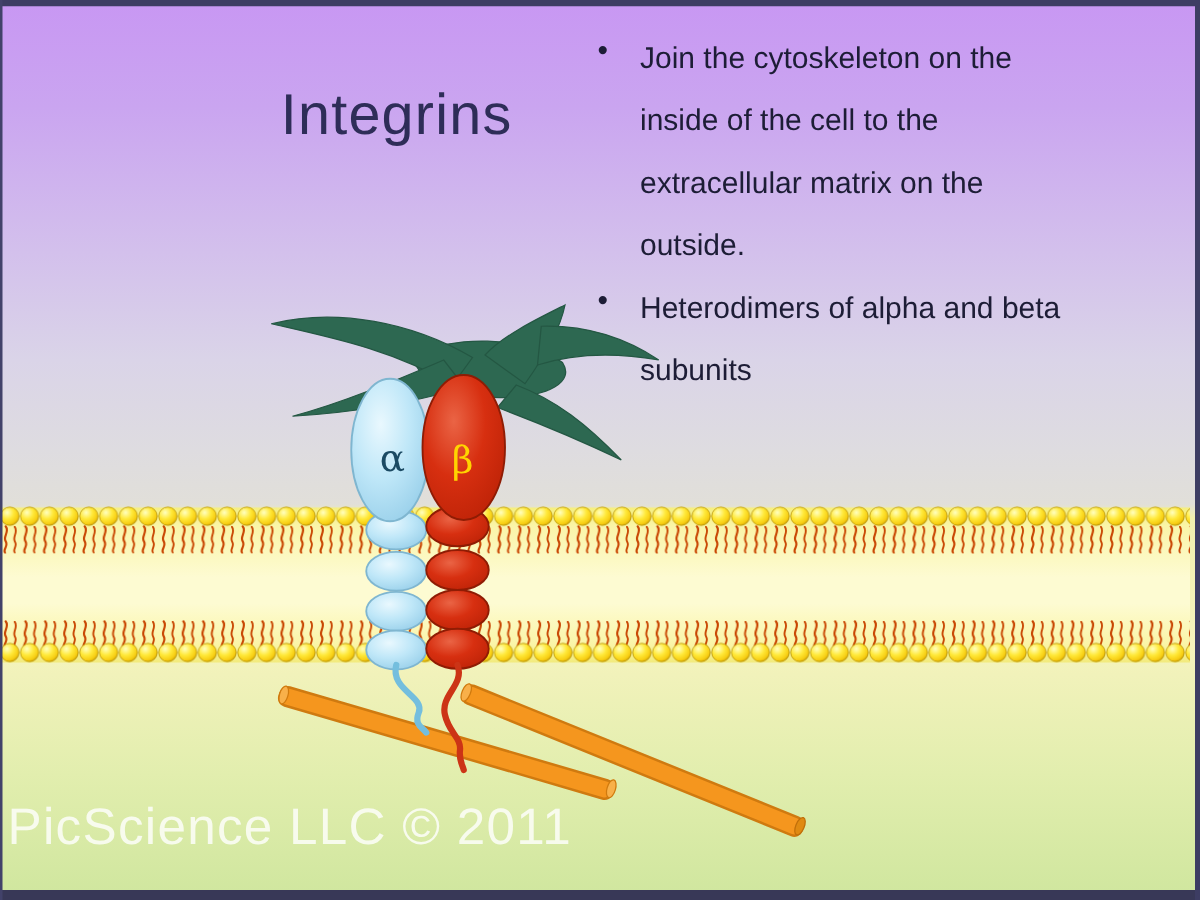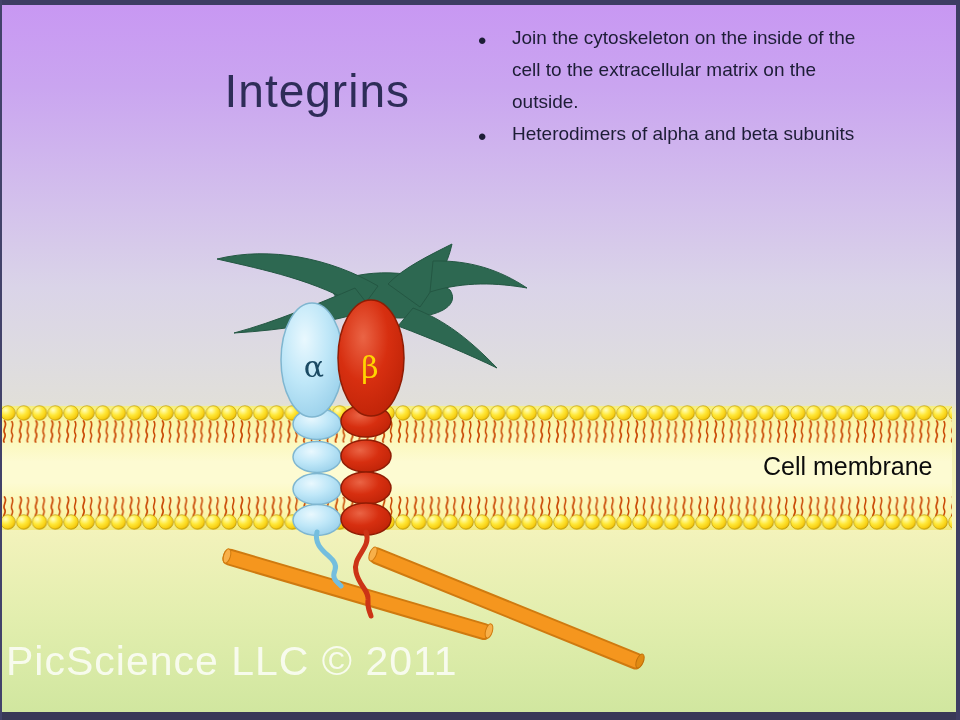--- a/index.html
+++ b/index.html
@@ -21,21 +21,21 @@
   }
   .diagram-svg{position:absolute;left:0;top:0;width:960px;height:720px;}
   .overlay{position:absolute;z-index:5;}
   .slide-title{
     left:110px;top:64px;width:300px;text-align:right;
     font-size:46px;letter-spacing:1px;color:#2e2d58;font-weight:400;
   }
   .bullets{left:478px;top:22px;width:378px;color:#1d1d36;}
   .bullet-item{display:flex;align-items:flex-start;}
   .bullet-marker{width:34px;flex:0 0 34px;font-size:24px;line-height:38px;}
-  .bullet-text{flex:1;font-size:19px;line-height:32px;}
+  .bullet-text{flex:1;font-size:24px;line-height:50px;}
   .ecm-label{left:508px;top:318px;font-size:24px;font-weight:700;color:#d32626;}
   .cellmembrane-label{left:763px;top:452px;font-size:25px;color:#0c0c0c;}
   .cytoskeleton-label{left:564px;top:583px;font-size:24px;font-weight:700;color:#aa1a1a;}
   .watermark{
     left:6px;top:638px;font-size:41px;letter-spacing:1px;
     color:rgba(255,255,255,0.8);
   }
   .border-top{position:absolute;z-index:9;left:0;top:0;width:960px;height:5px;background:#3d3d63;}
   .border-bottom{position:absolute;z-index:9;left:0;bottom:0;width:960px;height:8px;background:#383857;}
   .border-left{position:absolute;z-index:9;left:0;top:0;width:2px;height:720px;background:#42426a;}
@@ -147,20 +147,19 @@
     <div class="bullet-item">
       <span class="bullet-marker">•</span>
       <span class="bullet-text">Join the cytoskeleton on the inside of the cell to the extracellular matrix on the outside.</span>
     </div>
     <div class="bullet-item">
       <span class="bullet-marker">•</span>
       <span class="bullet-text">Heterodimers of alpha and beta subunits</span>
     </div>
   </div>
 
-  <div class="overlay cellmembrane-label">Cell membrane</div>
   <div class="overlay watermark">PicScience LLC © 2011</div>
 
   <div class="border-top"></div>
   <div class="border-bottom"></div>
   <div class="border-left"></div>
   <div class="border-right"></div>
 </div>
 
 </body></html>

